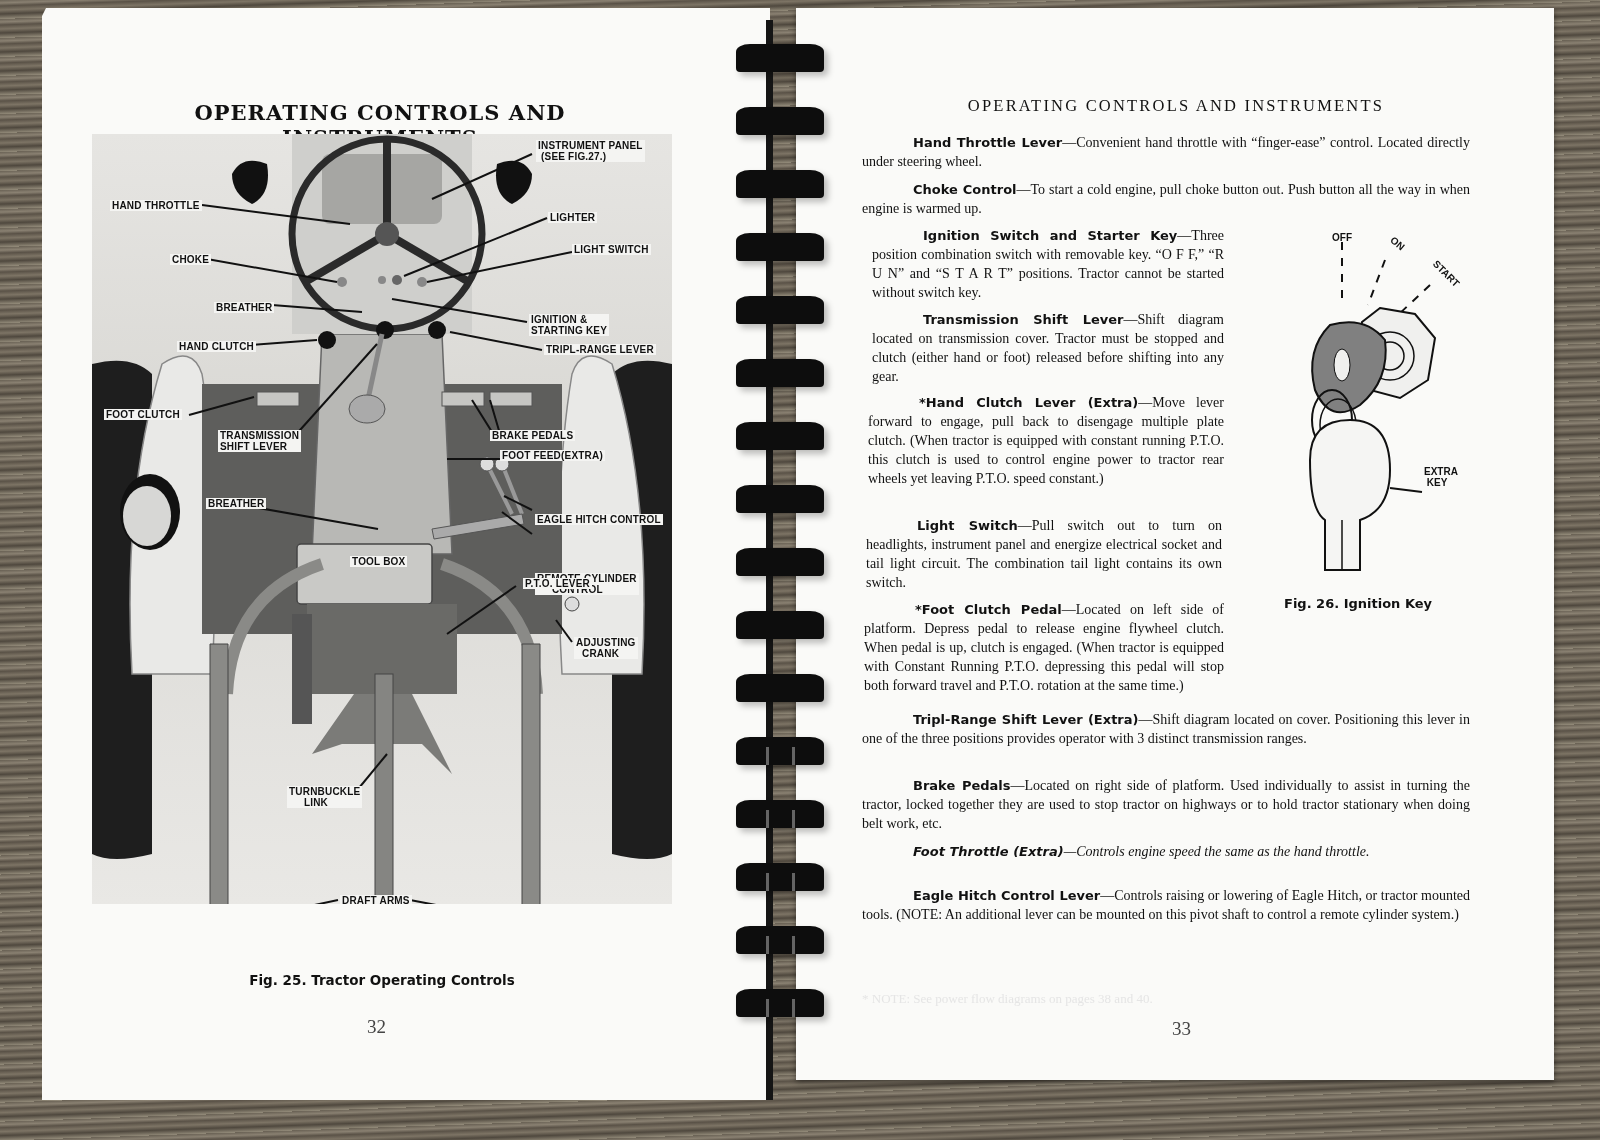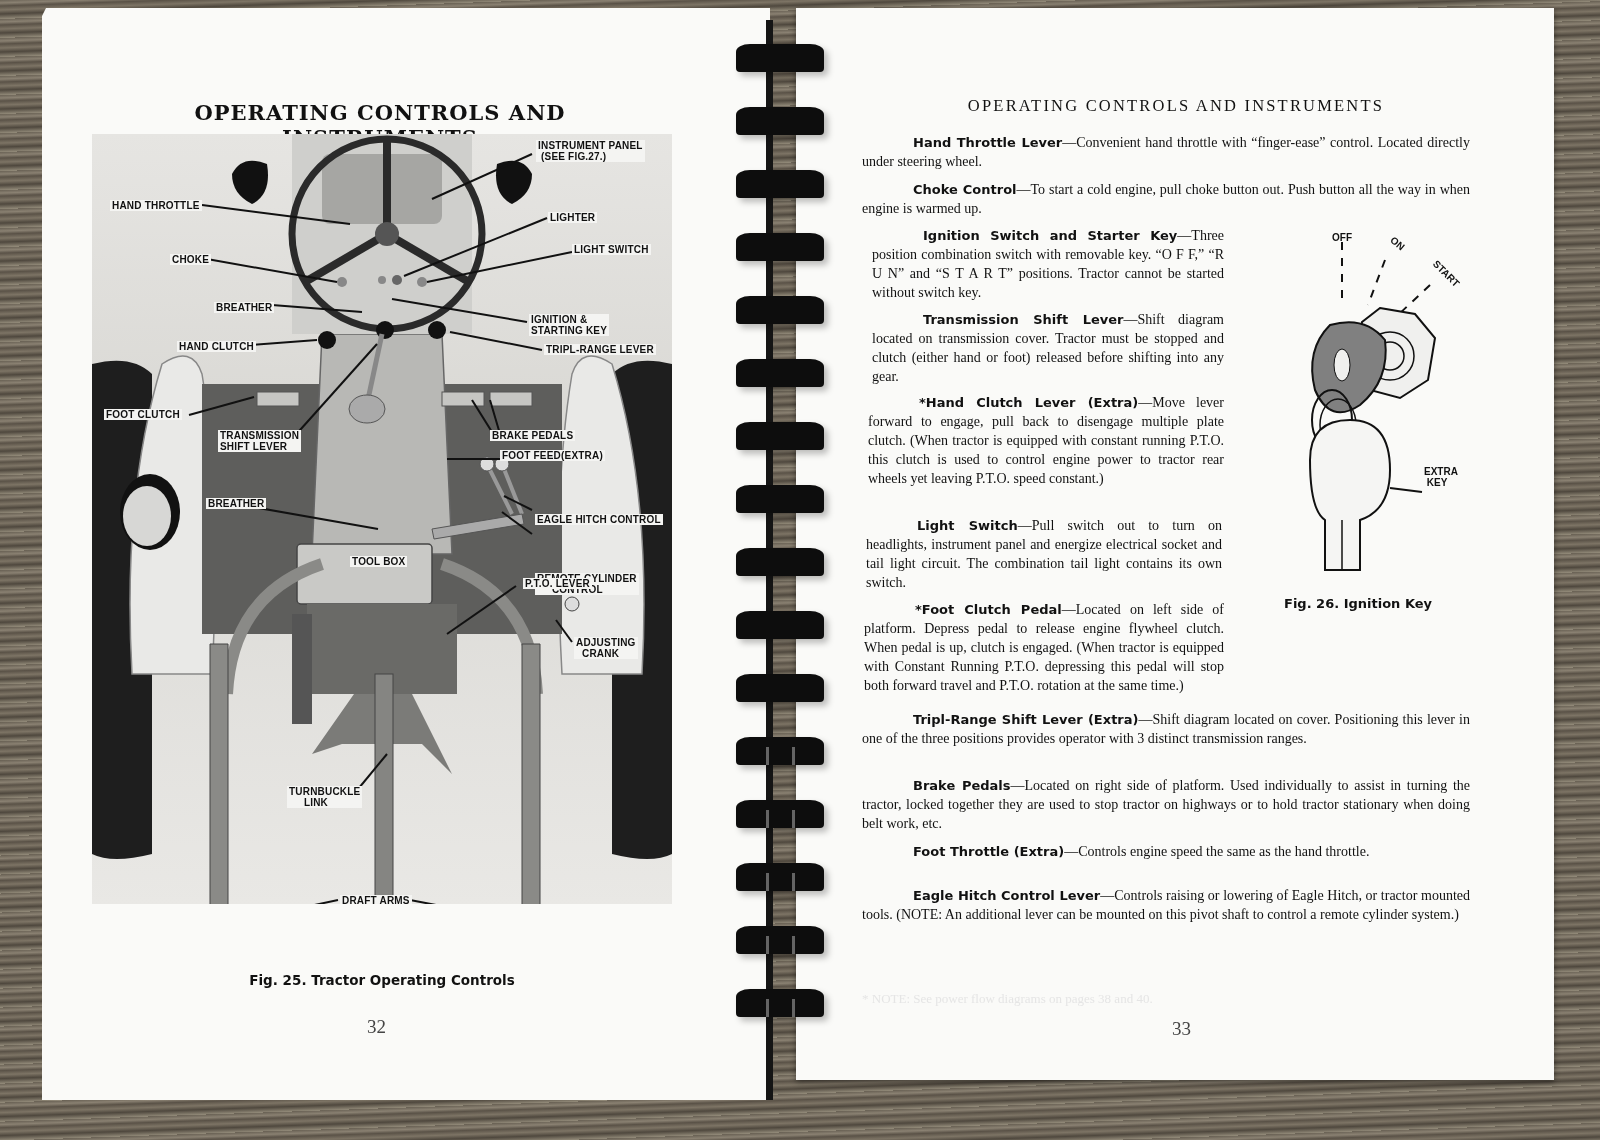--- a/index.html
+++ b/index.html
@@ -236,21 +236,21 @@
 </div>
 <div class="entry" style="left:864px;top:600px;width:608px;">
   <p style="width:360px;"><span class="term">*Foot Clutch Pedal</span><span>—Located on left side of platform.  Depress pedal to release engine flywheel clutch.  When pedal is up, clutch is engaged.  (When tractor is equipped with Constant Running P.T.O. depressing this pedal will stop both forward travel and P.T.O. rotation at the same time.)</span></p>
 </div>
 <div class="entry" style="left:862px;top:710px;width:608px;">
   <p><span class="term">Tripl-Range Shift Lever (Extra)</span><span>—Shift diagram located on cover.  Positioning this lever in one of the three positions provides operator with 3 distinct transmission ranges.</span></p>
 </div>
 <div class="entry" style="left:862px;top:776px;width:608px;">
   <p><span class="term">Brake Pedals</span><span>—Located on right side of platform.  Used individually to assist in turning the tractor, locked together they are used to stop tractor on highways or to hold tractor stationary when doing belt work, etc.</span></p>
 </div>
-<div class="entry" style="left:862px;top:842px;width:608px;">
+<div class="entry" style="left:862px;top:842px;width:608px;font-style:italic;">
   <p><span class="term">Foot Throttle (Extra)</span><span>—Controls engine speed the same as the hand throttle.</span></p>
 </div>
 <div class="entry" style="left:862px;top:886px;width:608px;">
   <p><span class="term">Eagle Hitch Control Lever</span><span>—Controls raising or lowering of Eagle Hitch, or tractor mounted tools.  (NOTE: An additional lever can be mounted on this pivot shaft to control a remote cylinder system.)</span></p>
 </div>
 
 <div class="footnote" style="left:862px;top:963px;">* NOTE: See power flow diagrams on pages 38 and 40.</div>
 
 <svg style="position:absolute;left:1250px;top:230px;" width="230" height="360" viewBox="0 0 230 360">
   <g stroke="#111" stroke-width="2" stroke-dasharray="8 8" fill="none">

